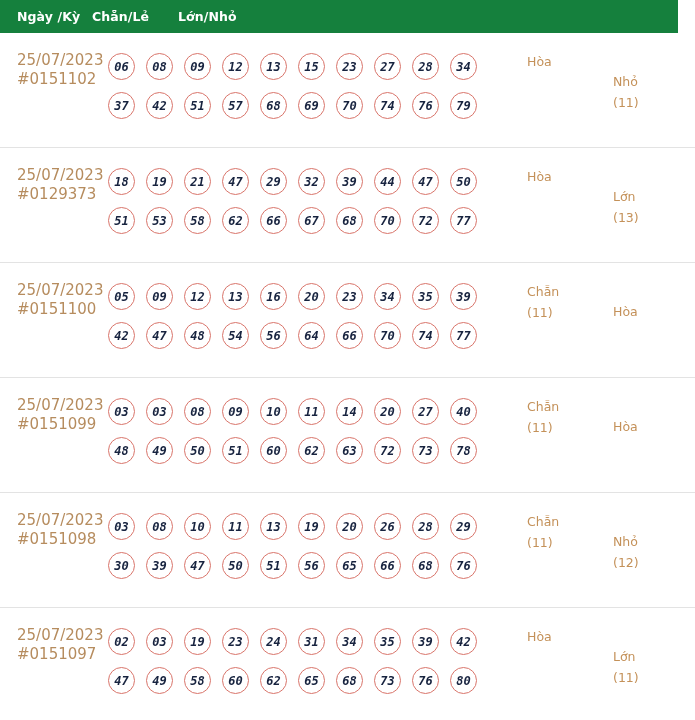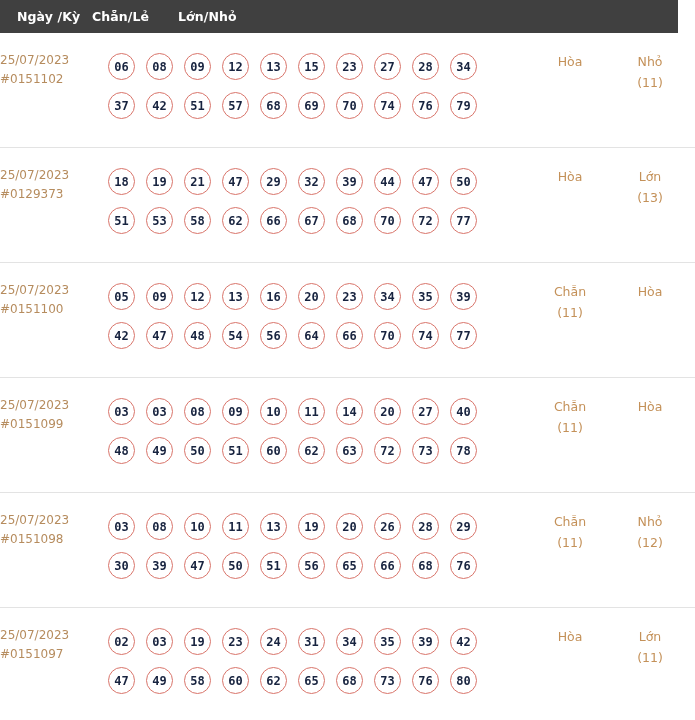--- a/index.html
+++ b/index.html
@@ -16,21 +16,21 @@
   }
 
   #results-table {
     width: 695px;
     position: relative;
   }
 
   
   .table-header {
     height: 33px;
-    background: #404040;
+    background: #15803d;
     display: flex;
     align-items: center;
     margin-right: 17px;
     color: #ffffff;
     font-size: 12.5px;
     font-weight: bold;
     letter-spacing: 0.1px;
   }
   .th {
     white-space: nowrap;
@@ -46,39 +46,41 @@
     align-items: flex-start;
     border-bottom: 1px solid #e3e3e3;
     box-sizing: border-box;
     height: 115px;
     padding-top: 14px;
   }
   .row:last-child { border-bottom: none; }
 
   .cell-date {
     width: 108px;
+    padding-left: 17px;
     box-sizing: border-box;
     color: #b68c5e;
-    font-size: 12px;
+    font-size: 15px;
     line-height: 19px;
     padding-top: 4px;
     font-family: "DejaVu Sans", "Liberation Sans", sans-serif;
   }
   .cell-date .date-line,
   .cell-date .draw-line { display: block; white-space: nowrap; }
 
   .cell-result {
     flex: 1 1 auto;
     padding-top: 0px;
   }
   .ball-row {
     display: flex;
     gap: 11px;
     height: 39px;
     align-items: center;
+    font-style: italic;
   }
   .ball {
     width: 27px;
     height: 27px;
     flex: 0 0 27px;
     border: 1.6px solid #d9756b;
     border-radius: 50%;
     box-sizing: border-box;
     display: flex;
     align-items: center;
@@ -87,28 +89,27 @@
     color: #17233f;
     font-family: "DejaVu Sans Mono", "Liberation Mono", monospace;
     font-size: 12px;
     font-weight: bold;
     line-height: 1;
   }
 
   .cell-parity,
   .cell-size {
     width: 86px;
-    text-align: center;
     color: #c49159;
     font-size: 12.5px;
     line-height: 21px;
     padding-top: 4px;
     box-sizing: border-box;
   }
-  .cell-size { width: 82px; padding-right: 8px; }
+  .cell-size { width: 82px; padding-right: 8px; margin-top: 20px; }
   .cell-parity .tag,
   .cell-size .tag { display: block; }
   .cell-parity .count,
   .cell-size .count { display: block; }
 </style>
 </head>
 <body>
 
 <div id="results-table">
 

